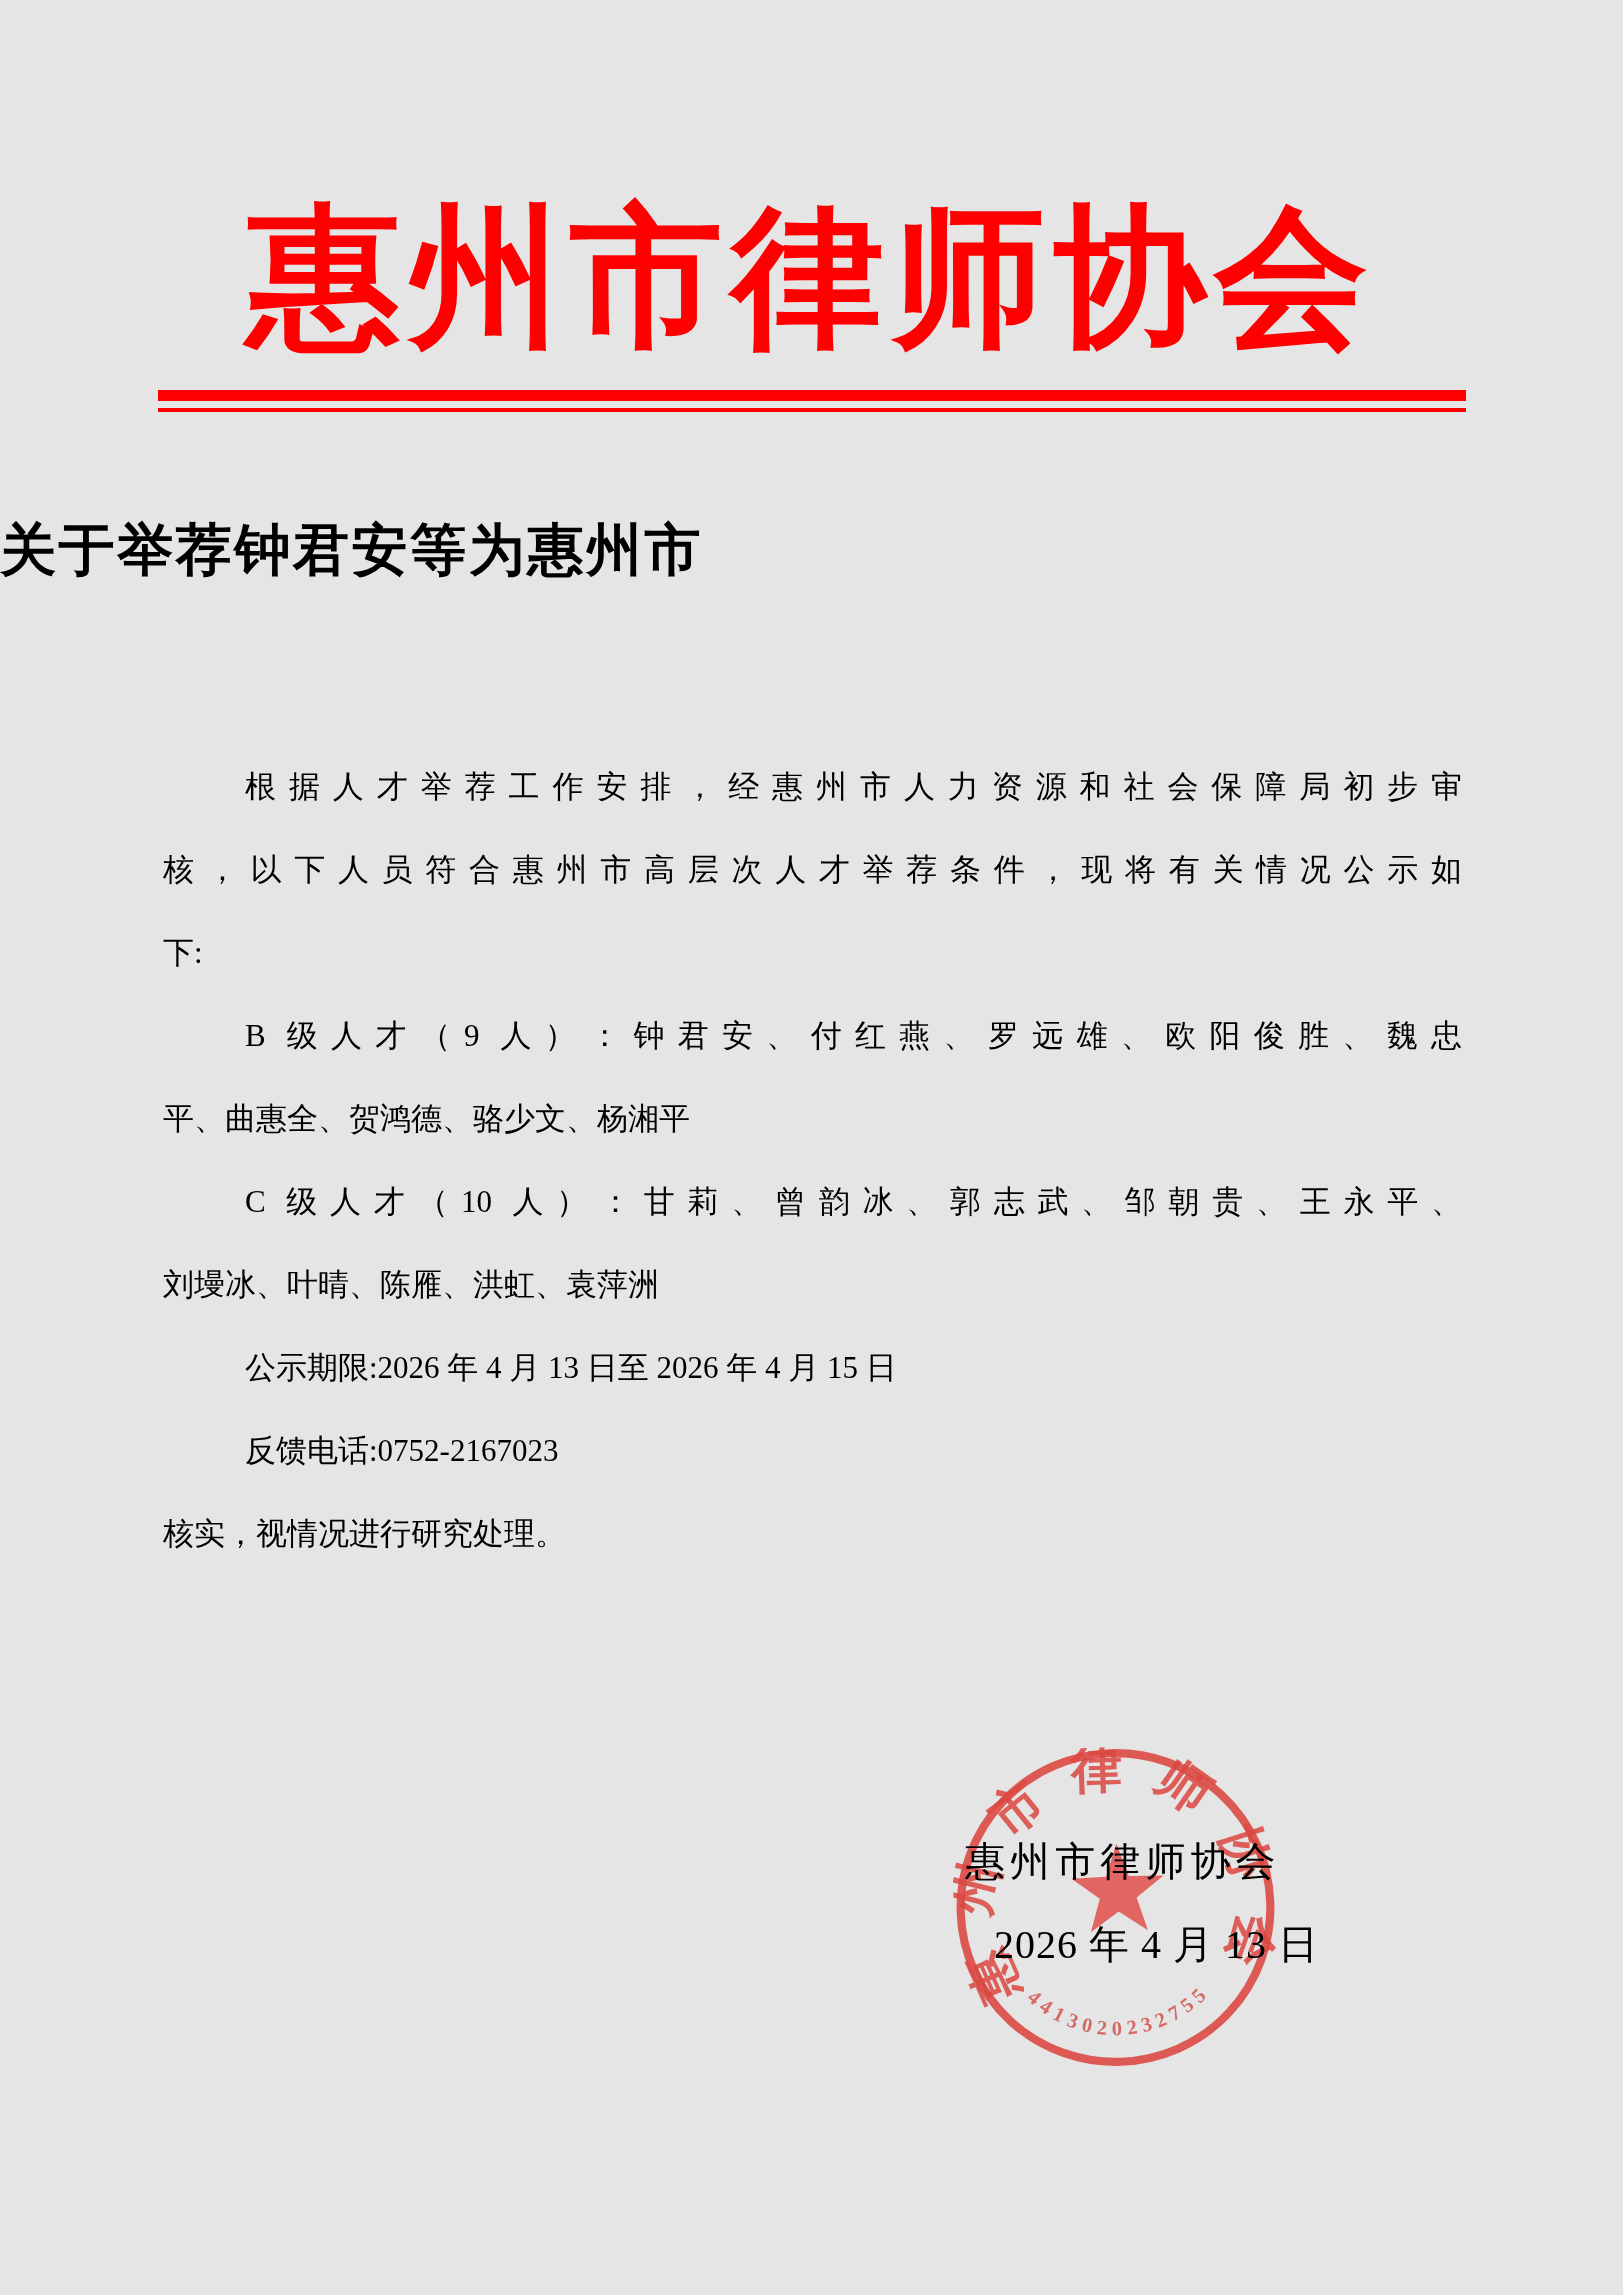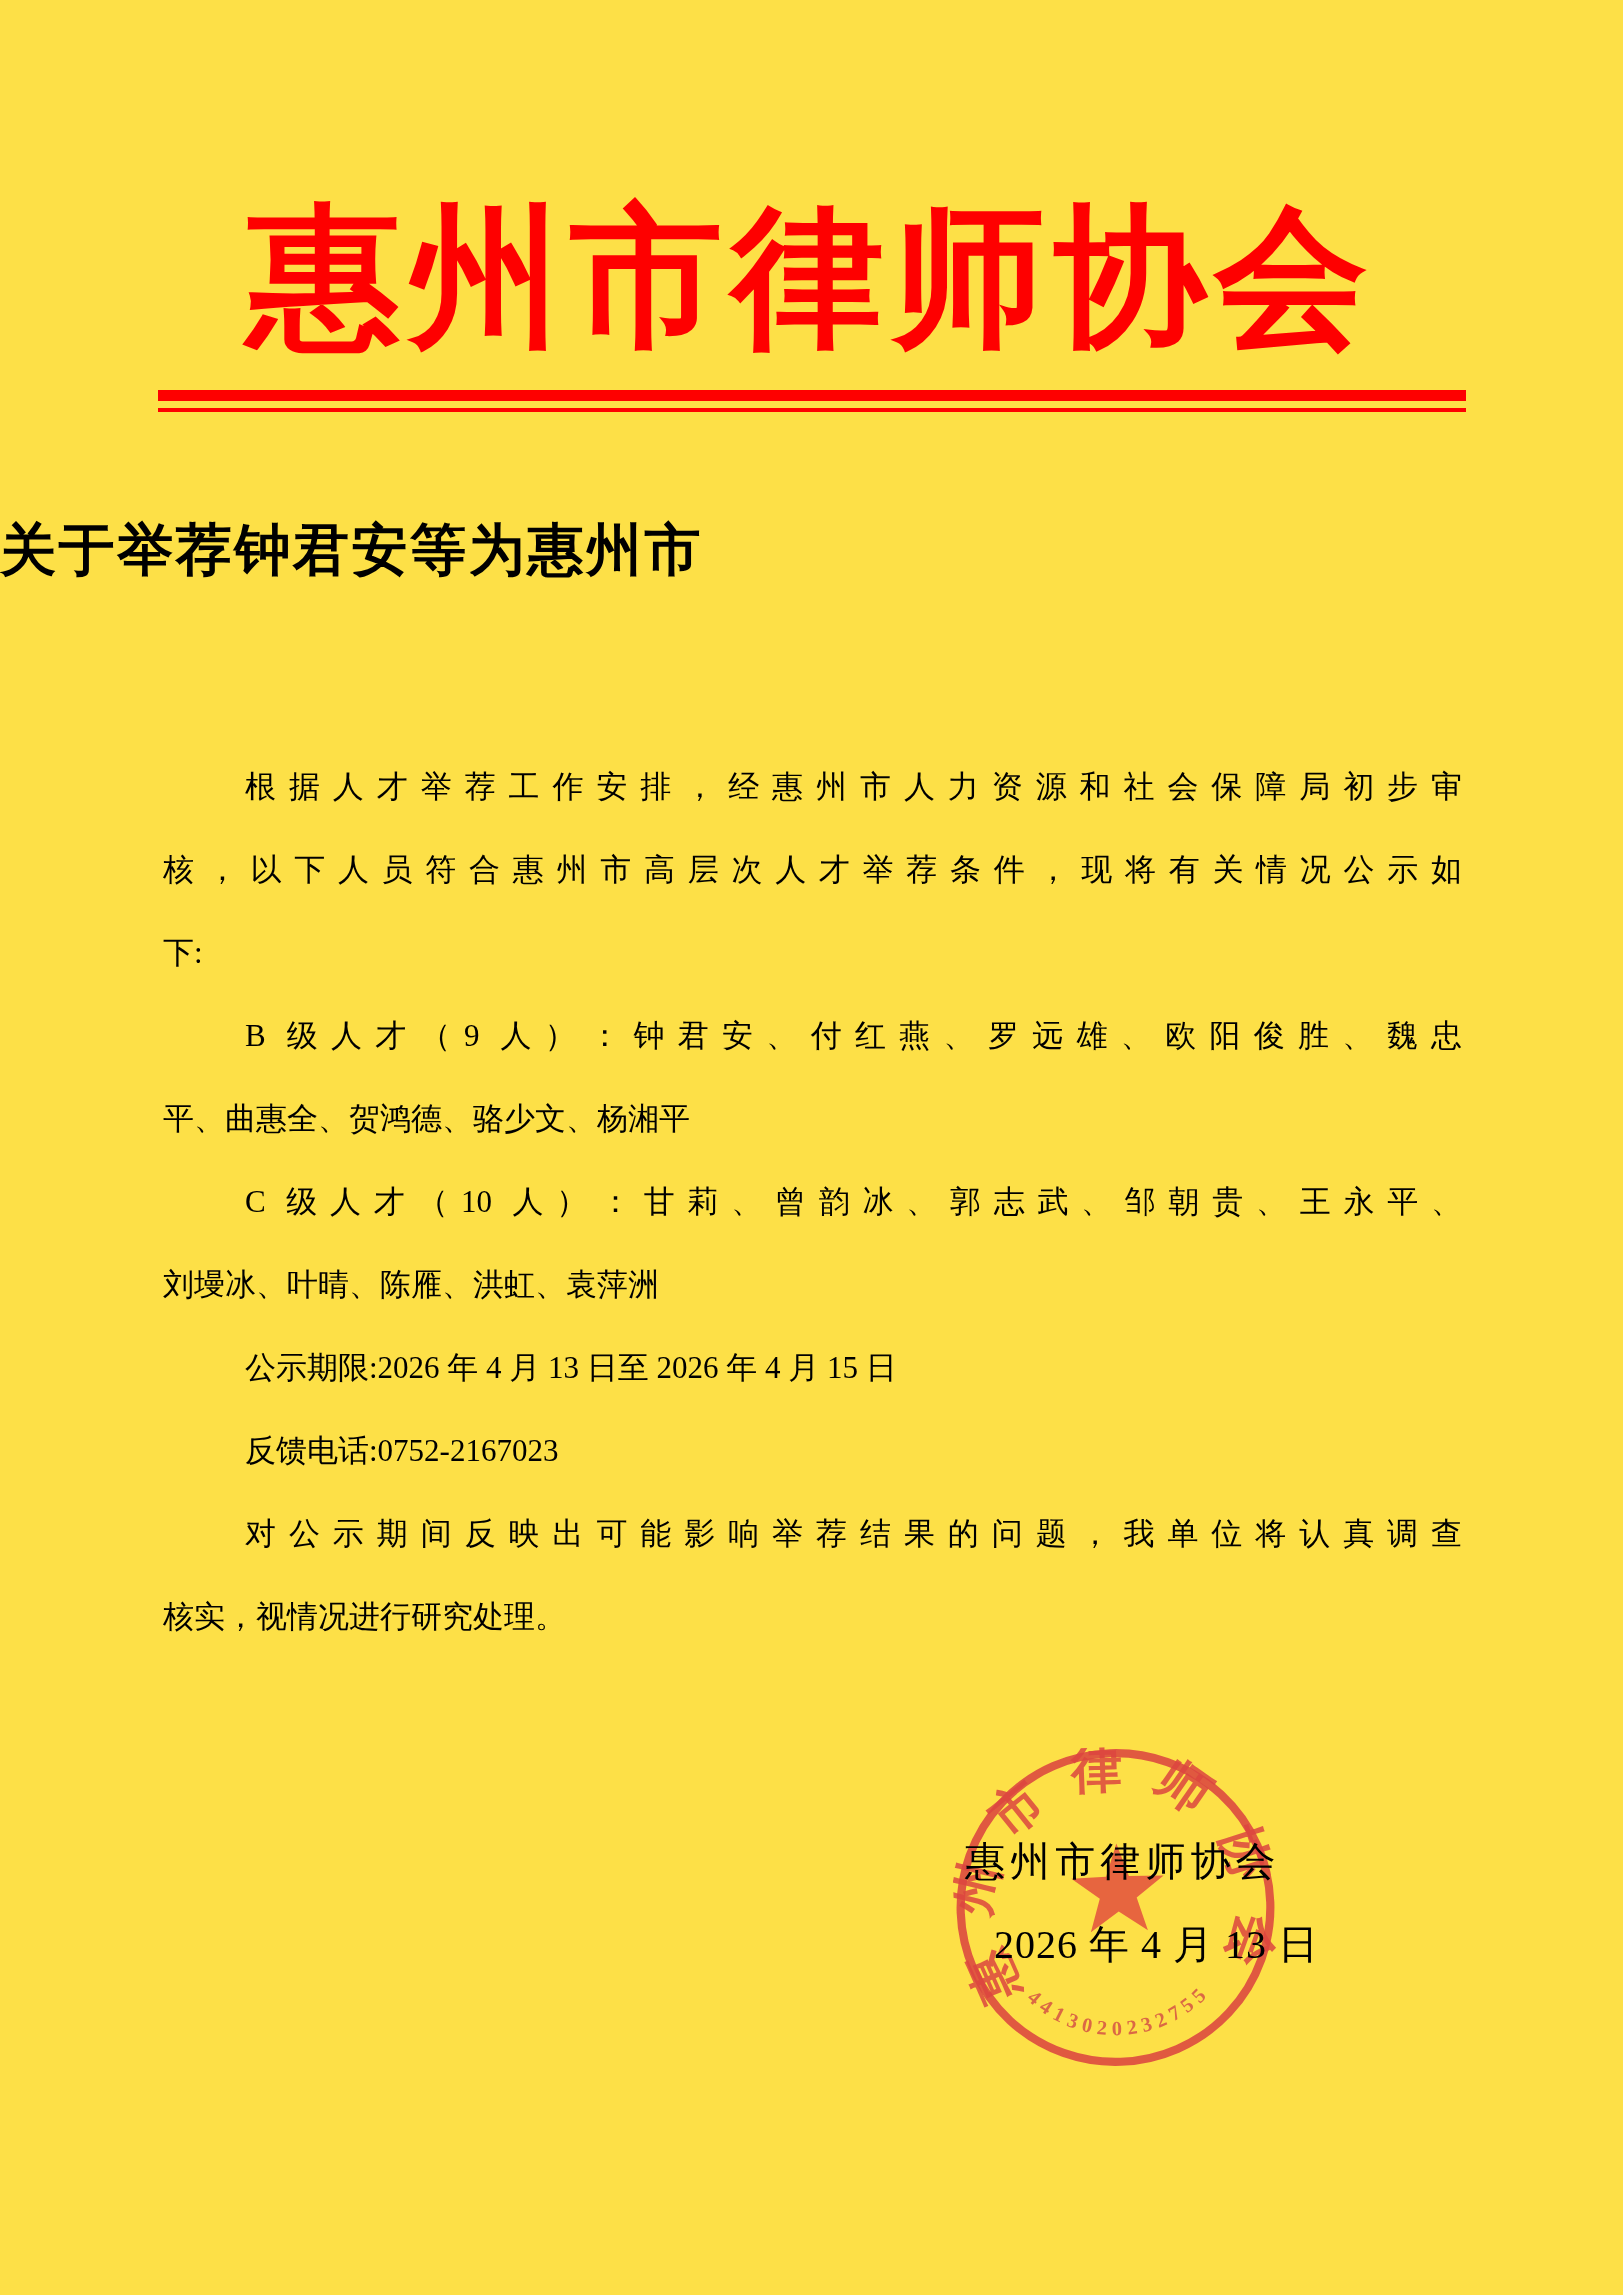--- a/index.html
+++ b/index.html
@@ -1,21 +1,21 @@
 <!DOCTYPE html>
 <html style="font-size:8.2px"><head>
 <meta charset="utf-8">
 <style>
   html,body{margin:0;padding:0;background:#888;}
   .page{
     position:relative;
     width:1623px;
     height:2295px;
     margin:0 auto;
-    background:#fde047;
+    background:#e5e5e5;
     font-family:"Liberation Serif","DejaVu Serif",serif;
     overflow:hidden;
   }
   
   .letterhead-org{
     position:absolute;
     top:200px; left:0; width:100%;
     text-align:center;
     font-size:153px;
     font-weight:700;
@@ -133,21 +133,20 @@
   <div class="body-block" id="body-block">
       <div class="body-line ind just">根据人才举荐工作安排，经惠州市人力资源和社会保障局初步审</div>
       <div class="body-line just">核，以下人员符合惠州市高层次人才举荐条件，现将有关情况公示如</div>
       <div class="body-line">下:</div>
       <div class="body-line ind just">B 级人才（9 人）：钟君安、付红燕、罗远雄、欧阳俊胜、魏忠</div>
       <div class="body-line">平、曲惠全、贺鸿德、骆少文、杨湘平</div>
       <div class="body-line ind just">C 级人才（10 人）：甘莉、曾韵冰、郭志武、邹朝贵、王永平、</div>
       <div class="body-line">刘墁冰、叶晴、陈雁、洪虹、袁萍洲</div>
       <div class="body-line ind">公示期限:2026 年 4 月 13 日至 2026 年 4 月 15 日</div>
       <div class="body-line ind">反馈电话:0752-2167023</div>
-      <div class="body-line ind just">对公示期间反映出可能影响举荐结果的问题，我单位将认真调查</div>
       <div class="body-line">核实，视情况进行研究处理。</div>
     </div>
 
   <div class="seal-wrap">
     <svg viewBox="0 0 632 628" width="323" height="321">
       <ellipse cx="316" cy="314" rx="303" ry="302" fill="none" stroke-width="16" class="seal-stroke"></ellipse>
       <path id="ringPath" d="M 132,467 A 240,238 0 1 1 500,467" fill="none"></path>
       <text class="ring-text" text-anchor="middle">
         <textPath href="#ringPath" startOffset="50%">惠州市律师协会</textPath>
       </text>

